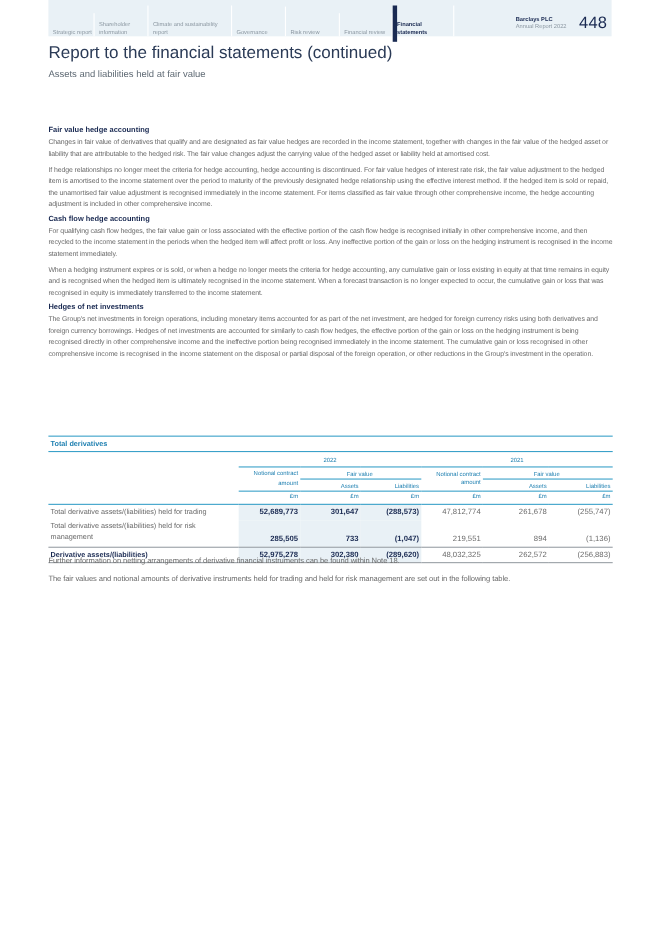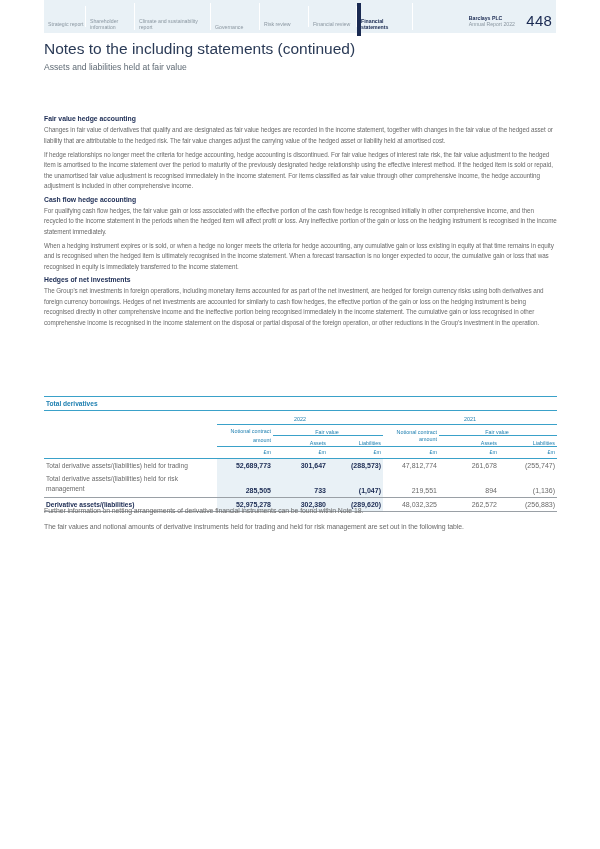--- a/index.html
+++ b/index.html
@@ -2,21 +2,21 @@
 <html><head>
   <meta charset="utf-8">
   <style>
     * { box-sizing: border-box; margin: 0; padding: 0; }
     html, body { width: 600px; height: 849px; background: #ffffff; overflow: hidden; }
     body { font-family: "Liberation Sans", sans-serif; color: #5a5a5a; position: relative; }
 
     
     .topnav {
       position: absolute; left: 44px; top: 0; width: 512px; height: 33px;
-      background: #e9f1f6; display: flex; align-items: center;
+      background: #e9f1f6; display: flex; align-items: flex-end;
     }
     .navtab {
       font-size: 5.2px; line-height: 6.4px; color: #8a96a0; padding: 15px 0 0 4px;
       border-right: 0.7px solid #ffffff; position: relative;
     }
     .navtab.active { color: #1a2a52; font-weight: bold; }
     .navtab.active::before {
       content: ""; position: absolute; left: 0; top: 0; width: 4px; height: 33px; background: #1a2a52;
     }
     .navtab.active .tablabel { padding-left: 4px; display: block; }
@@ -79,21 +79,21 @@
   <div class="navtab active" style="width:56px; padding-left:0">
       <span class="tablabel">Financial statements</span>
     </div>
   <div class="brand">
     <span class="brand-name">Barclays PLC</span>
     <span>Annual Report 2022</span>
   </div>
   <div class="pagenum">448</div>
 </div>
 
-<h1 class="page-title">Notes to the including statements (continued)</h1>
+<h1 class="page-title">Report to the financial statements (continued)</h1>
 <div class="page-subtitle">Assets and liabilities held at fair value</div>
 
 <div class="content">
   <div class="sec-head">Fair value hedge accounting</div>
   <p class="para">Changes in fair value of derivatives that qualify and are designated as fair value hedges are recorded in the income statement, together with changes in the fair value of the hedged asset or liability that are attributable to the hedged risk. The fair value changes adjust the carrying value of the hedged asset or liability held at amortised cost.</p>
   <p class="para">If hedge relationships no longer meet the criteria for hedge accounting, hedge accounting is discontinued. For fair value hedges of interest rate risk, the fair value adjustment to the hedged item is amortised to the income statement over the period to maturity of the previously designated hedge relationship using the effective interest method. If the hedged item is sold or repaid, the unamortised fair value adjustment is recognised immediately in the income statement. For items classified as fair value through other comprehensive income, the hedge accounting adjustment is included in other comprehensive income.</p>
 
   <div class="sec-head">Cash flow hedge accounting</div>
   <p class="para">For qualifying cash flow hedges, the fair value gain or loss associated with the effective portion of the cash flow hedge is recognised initially in other comprehensive income, and then recycled to the income statement in the periods when the hedged item will affect profit or loss. Any ineffective portion of the gain or loss on the hedging instrument is recognised in the income statement immediately.</p>
   <p class="para">When a hedging instrument expires or is sold, or when a hedge no longer meets the criteria for hedge accounting, any cumulative gain or loss existing in equity at that time remains in equity and is recognised when the hedged item is ultimately recognised in the income statement. When a forecast transaction is no longer expected to occur, the cumulative gain or loss that was recognised in equity is immediately transferred to the income statement.</p>

